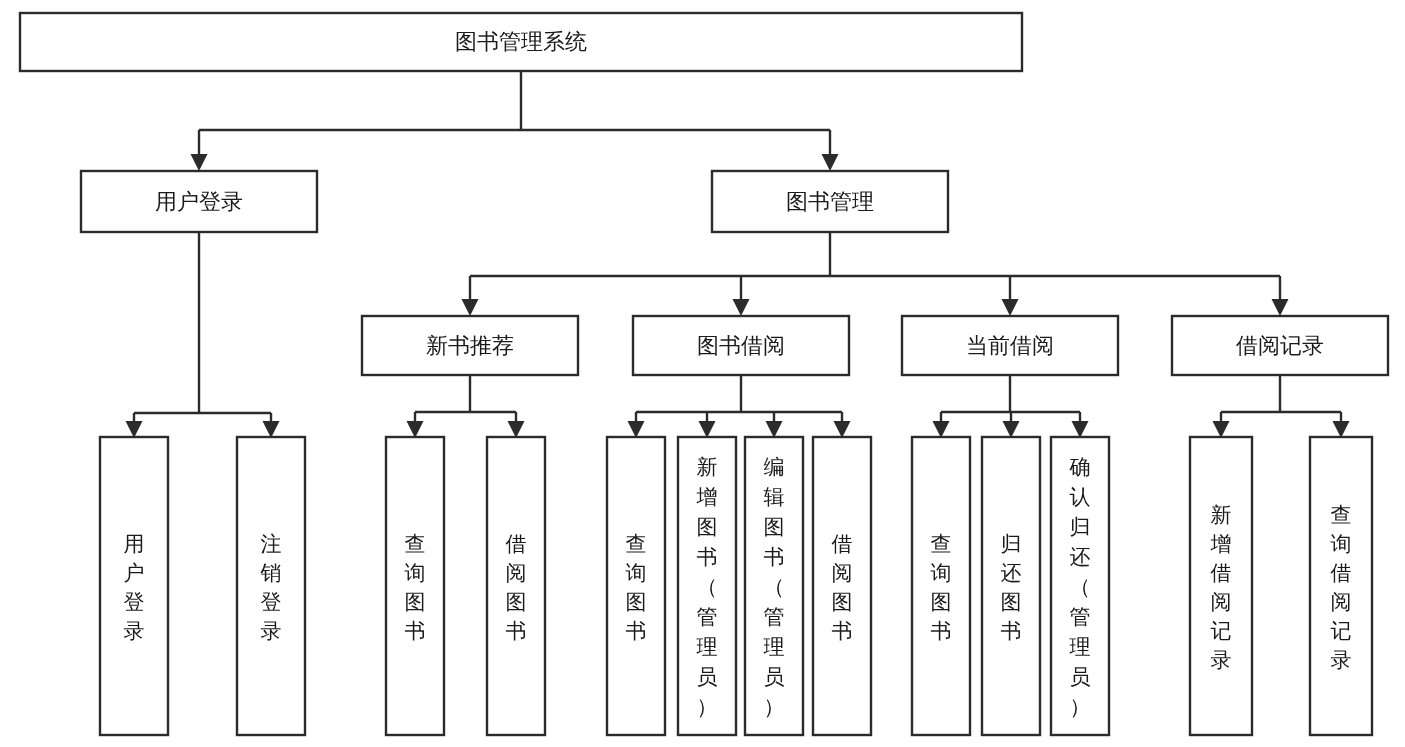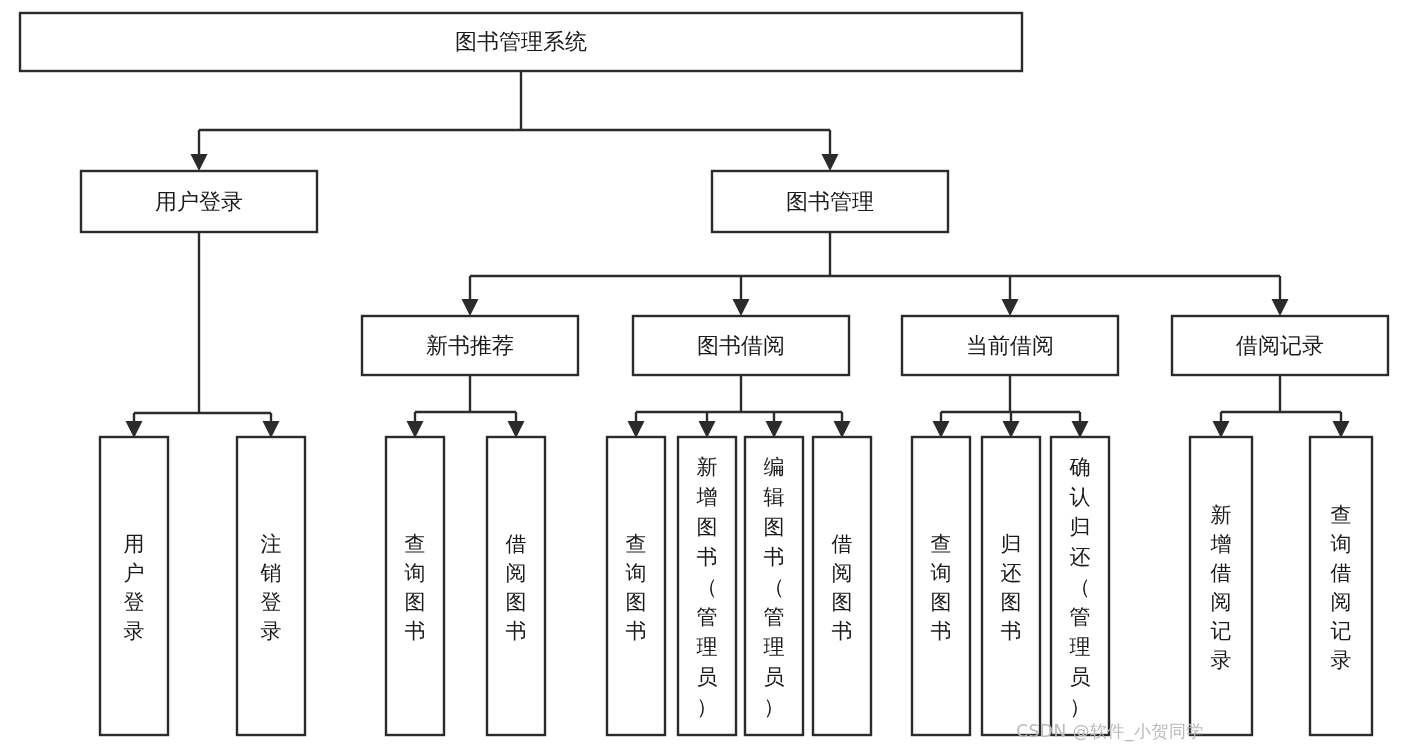--- a/index.html
+++ b/index.html
@@ -203,14 +203,13 @@
         <g>
           <rect x="1190" y="437" width="62" height="298" class="node-rect"></rect>
           <text x="1221" class="node-label-v" font-size="23"><tspan x="1221" y="521.62">新</tspan><tspan x="1221" y="550.62">增</tspan><tspan x="1221" y="579.62">借</tspan><tspan x="1221" y="608.62">阅</tspan><tspan x="1221" y="637.62">记</tspan><tspan x="1221" y="666.62">录</tspan></text>
         </g>
         <g>
           <rect x="1310" y="437" width="62" height="298" class="node-rect"></rect>
           <text x="1341" class="node-label-v" font-size="23"><tspan x="1341" y="521.62">查</tspan><tspan x="1341" y="550.62">询</tspan><tspan x="1341" y="579.62">借</tspan><tspan x="1341" y="608.62">阅</tspan><tspan x="1341" y="637.62">记</tspan><tspan x="1341" y="666.62">录</tspan></text>
         </g>
       </g>
   </svg>
-  <div class="watermark-text">CSDN @软件_小贺同学</div>
 </div>
 
 </body></html>

